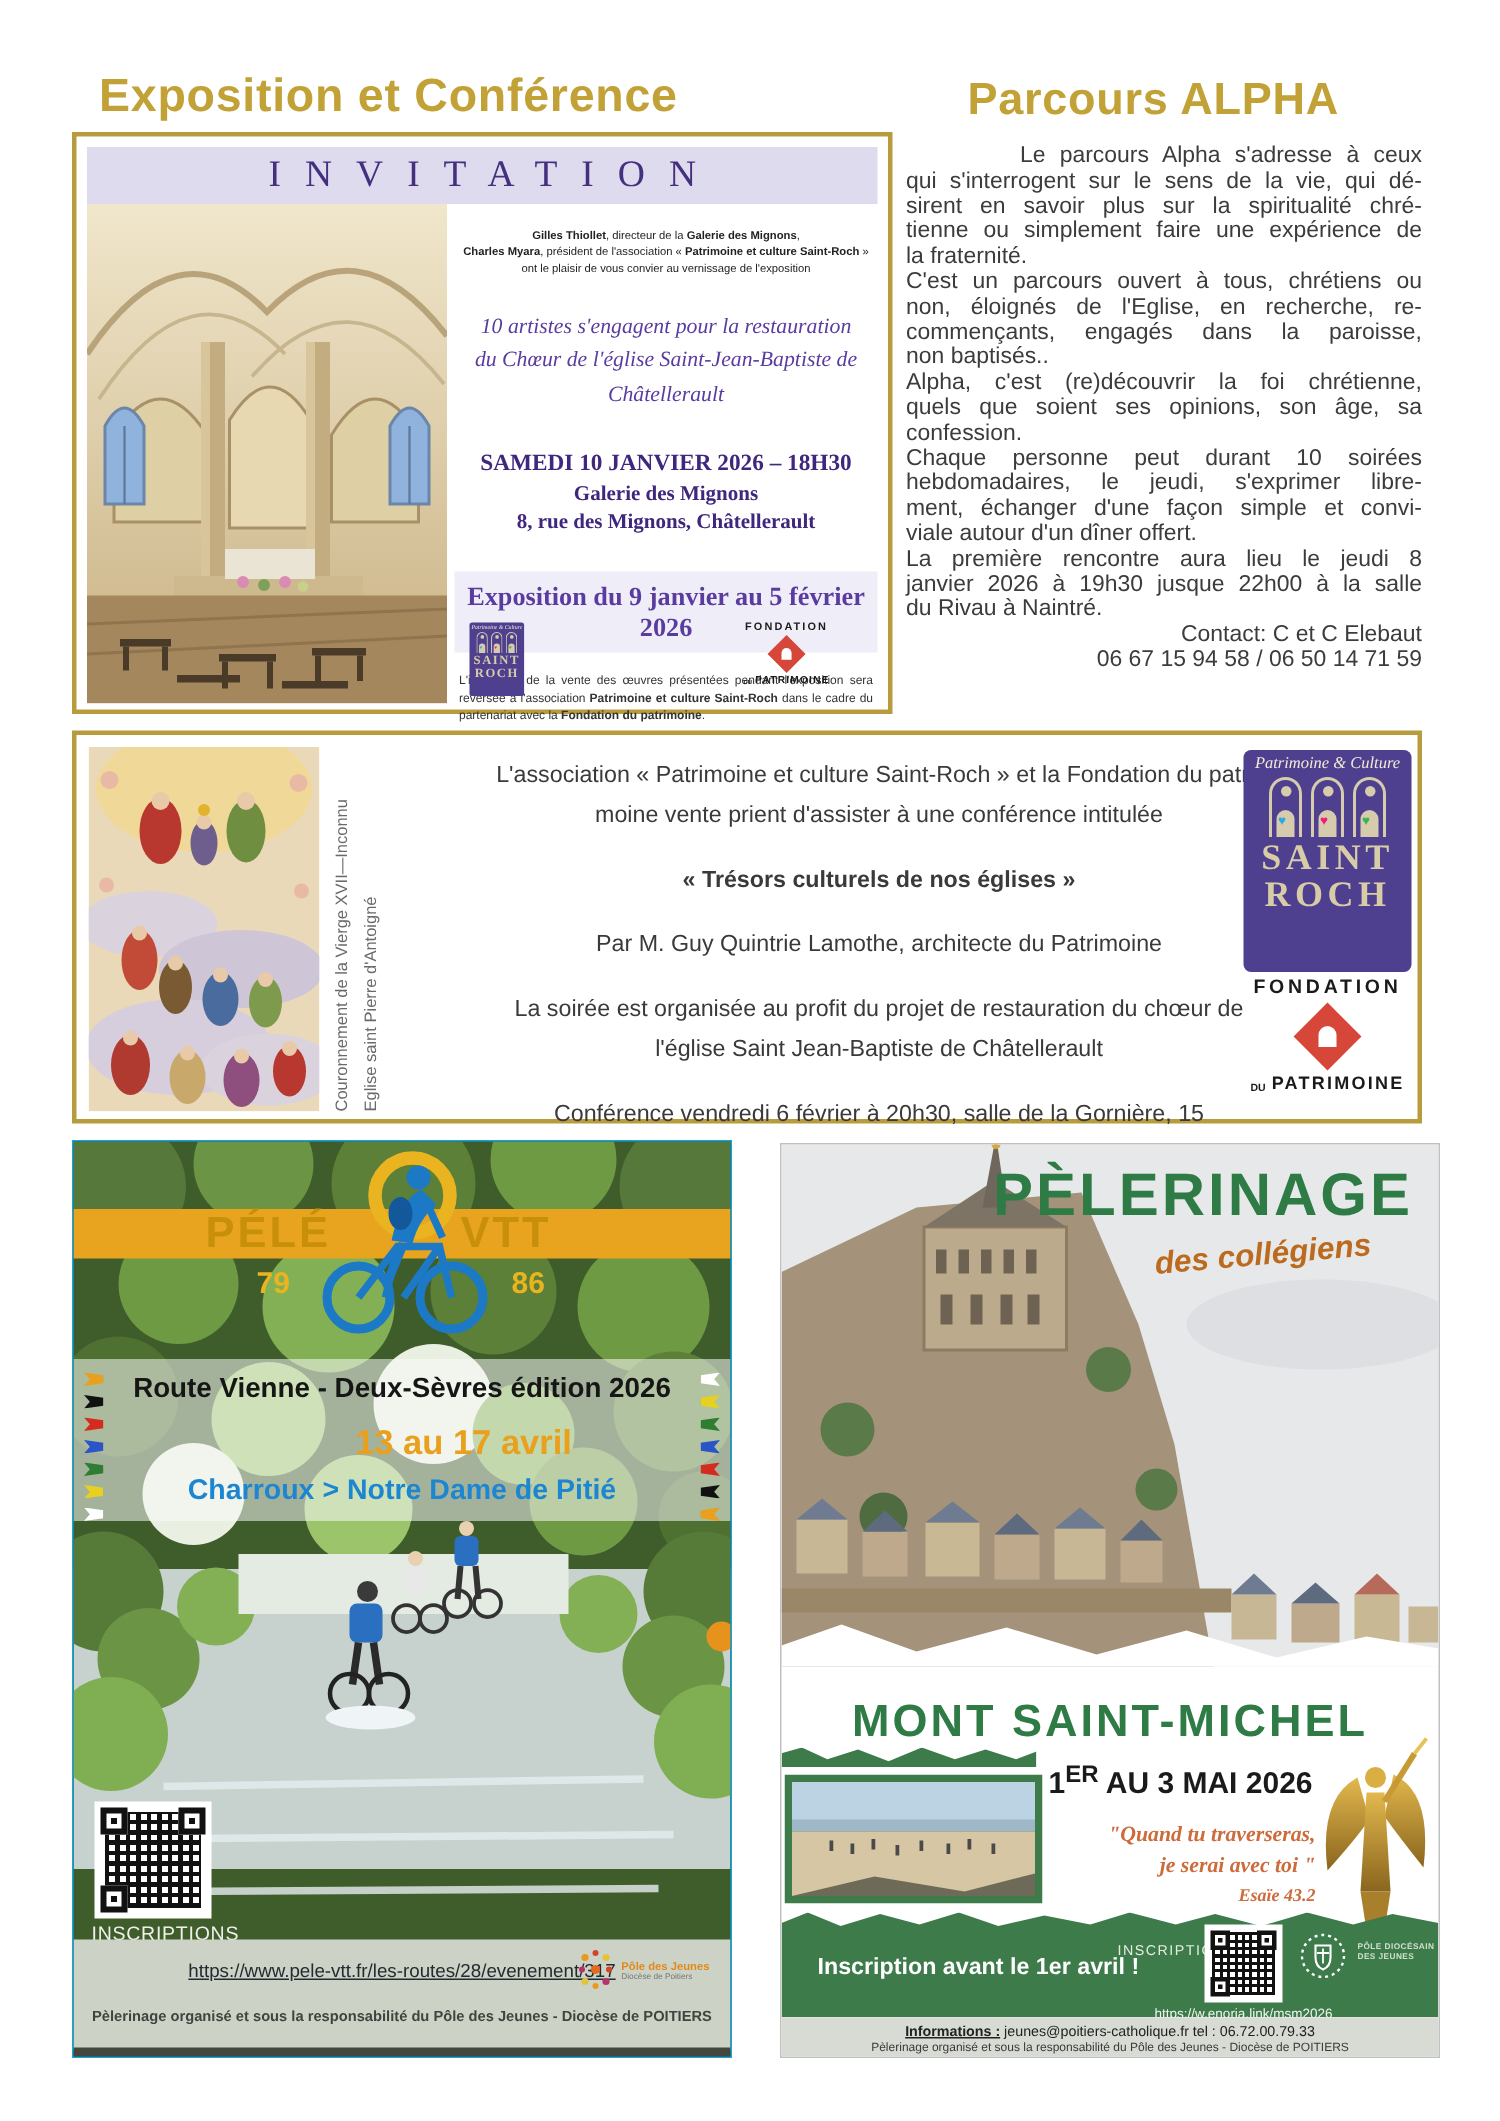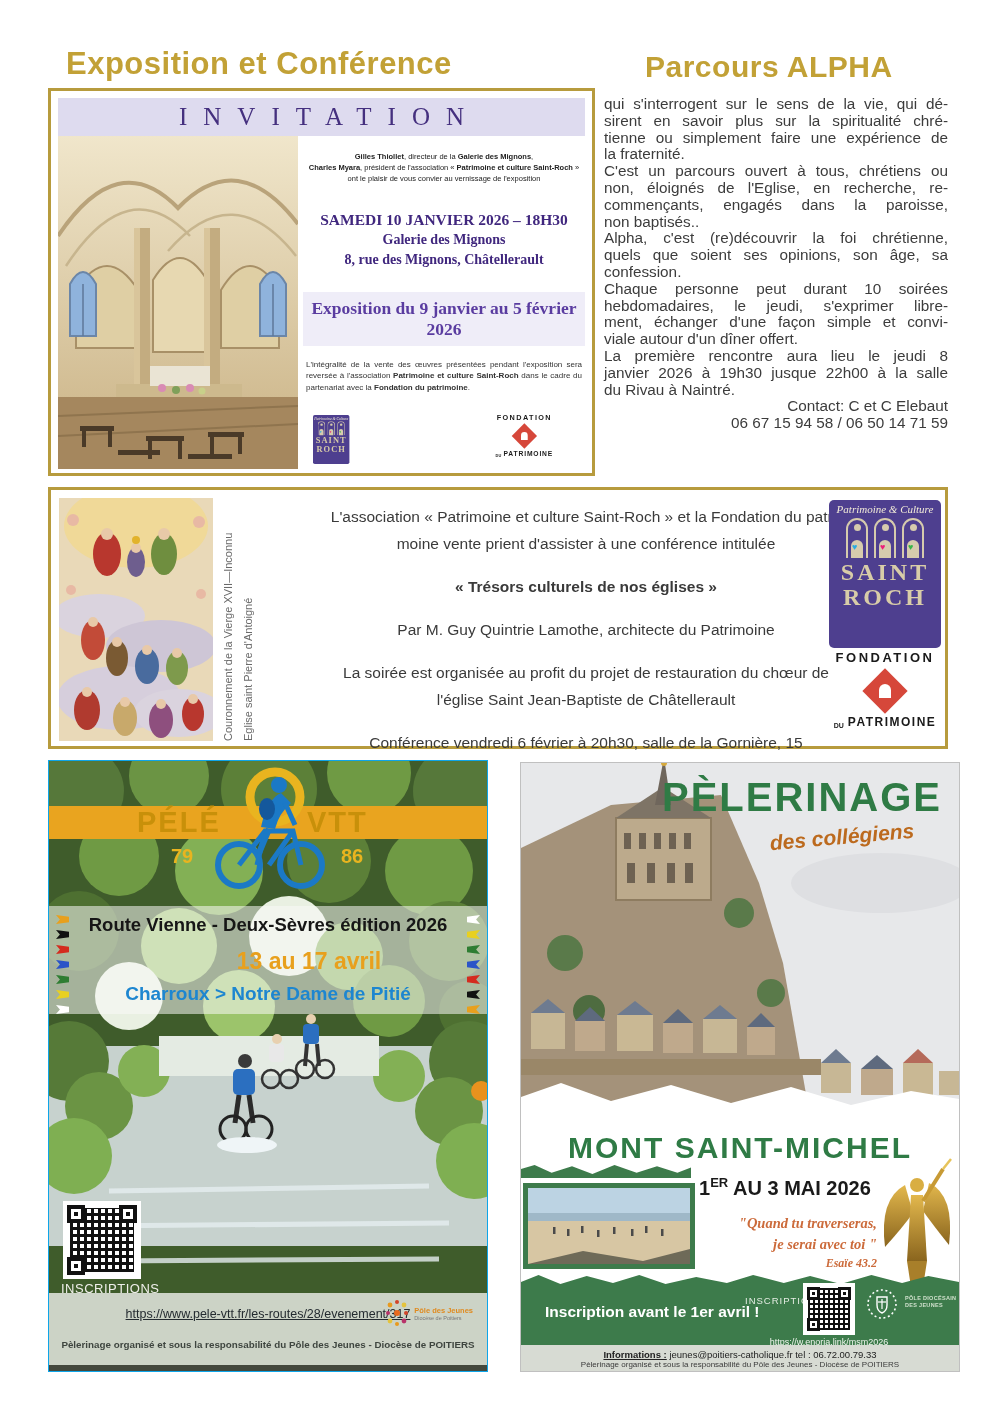--- a/index.html
+++ b/index.html
@@ -95,21 +95,21 @@
   .vtt-footer{position:absolute;left:0;top:578px;width:100%;text-align:center;font-size:9.8px;font-weight:700;color:#3E453F;white-space:nowrap;}
   .vtt-strip{position:absolute;left:0;top:604px;width:100%;height:8px;background:#43483C;}
 
   
   .msm{position:absolute;left:520px;top:762px;width:440px;height:610px;overflow:hidden;border:1px solid #C0C0C0;box-sizing:border-box;background:#fff;}
   .msm-title{position:absolute;left:130px;top:12px;width:302px;text-align:center;font-size:40px;font-weight:700;color:#2F7B45;letter-spacing:2px;}
   .msm-sub{position:absolute;left:226px;top:62px;width:190px;text-align:center;font-size:21px;font-weight:700;font-style:italic;color:#BC6A1E;transform:rotate(-5deg);}
   .msm-place{position:absolute;left:0;top:368px;width:100%;text-align:center;font-size:30px;font-weight:700;color:#2F7B45;letter-spacing:2px;}
   .msm-gstrip{position:absolute;left:0;top:402px;width:170px;height:13px;background:#3D7B4B;clip-path:polygon(0 30%,8% 0,18% 60%,30% 10%,42% 70%,55% 0,68% 60%,80% 10%,92% 60%,100% 20%,100% 100%,0 100%);}
   .msm-date{position:absolute;left:178px;top:412px;width:150px;text-align:center;font-size:20px;font-weight:700;color:#1A1A1A;white-space:nowrap;}
-  .msm-date sup{font-size:13px;}
+  .msm-date sup{font-size:16px;}
   .msm-quote{position:absolute;left:188px;top:450px;width:168px;text-align:right;font-family:"Liberation Serif",serif;font-style:italic;font-weight:700;font-size:14.5px;color:#CC6B3B;line-height:1.45;}
   .msm-quote .ref{font-size:12px;}
   .msm-band{position:absolute;left:0;top:510px;width:100%;height:72px;background:#3D7B4B;
     clip-path:polygon(0 9px,4% 2px,9% 11px,15% 3px,21% 10px,27% 2px,33% 11px,40% 4px,47% 10px,53% 2px,60% 10px,66% 3px,73% 11px,80% 2px,87% 10px,93% 3px,100% 9px,100% 100%,0 100%);}
   .msm-deadline{position:absolute;left:24px;top:540px;font-size:15.5px;font-weight:700;color:#FFF;}
   .msm-insc{position:absolute;left:224px;top:532px;font-size:9.5px;color:#E4ECE2;letter-spacing:1px;}
   .qr-sm{left:282px;top:520px;width:52px;height:52px;}
   .qr-sm .qr-noise{inset:5px;background-image:repeating-linear-gradient(0deg,#111 0 2px,transparent 2px 5px),repeating-linear-gradient(90deg,#111 0 2px,#fff 2px 5px);}
   .qr-sm .qr-c{width:13px;height:13px;border-width:3px;}
   .qr-sm .qr-c::after{left:2px;top:2px;width:3px;height:3px;}
@@ -175,20 +175,24 @@
             <rect x="152" y="301" width="4" height="17"></rect>
             <rect x="180" y="301" width="4" height="17"></rect>
           <rect x="60" y="314" width="42" height="5"></rect>
             <rect x="130" y="318" width="44" height="5"></rect>
         </g>
       </svg>
     </div>
 
     <div class="inv-right">
       <p class="inv-hosts"><span class="b">Gilles Thiollet</span><span>, directeur de la </span><span class="b">Galerie des Mignons</span><span>,</span><br><span class="b">Charles Myara</span><span>, président de l'association « </span><span class="b">Patrimoine et culture Saint-Roch</span><span> »</span><br><span>ont le plaisir de vous convier au vernissage de l'exposition</span></p>
+      <div class="inv-ital">
+        <div data-bind="invitation.title_line1">10 artistes s'engagent pour la restauration</div>
+        <div data-bind="invitation.title_line2">du Chœur de l'église Saint-Jean-Baptiste de Châtellerault</div>
+      </div>
       <div class="inv-date">
         <div class="d1" data-bind="invitation.date_line">SAMEDI 10 JANVIER 2026 – 18H30</div>
         <div class="d2" data-bind="invitation.venue_1">Galerie des Mignons</div>
         <div class="d2" data-bind="invitation.venue_2">8, rue des Mignons, Châtellerault</div>
       </div>
       <div class="inv-expo" data-bind="invitation.expo_dates">Exposition du 9 janvier au 5 février 2026</div>
       <p class="inv-note"><span>L'intégralité de la vente des œuvres présentées pendant l'exposition sera reversée à l'association </span><span class="b">Patrimoine et culture Saint-Roch</span><span> dans le cadre du partenariat avec la </span><span class="b">Fondation du patrimoine</span><span>.</span></p>
     </div>
 
     <div class="inv-logos">
@@ -226,20 +230,21 @@
             <span class="fdp-du" data-bind="fondation_logo.du">DU</span>
             <span class="fdp-t2" data-bind="fondation_logo.word2">PATRIMOINE</span>
           </div>
         </div>
       </div>
     </div>
   </section>
 
   <section class="alpha">
     <div data-bind-lines="alpha.p1">
+        <div>&nbsp;&nbsp;&nbsp;&nbsp;&nbsp;&nbsp;&nbsp;&nbsp;Le parcours Alpha s'adresse à ceux</div>
         <div>qui s'interrogent sur le sens de la vie, qui dé-</div>
         <div>sirent en savoir plus sur la spiritualité chré-</div>
         <div>tienne ou simplement faire une expérience de</div>
         <div class="ll">la fraternité.</div>
       </div>
     <div data-bind-lines="alpha.p2">
         <div>C'est un parcours ouvert à tous, chrétiens ou</div>
         <div>non, éloignés de l'Eglise, en recherche, re-</div>
         <div>commençants, engagés dans la paroisse,</div>
         <div class="ll">non baptisés..</div>

